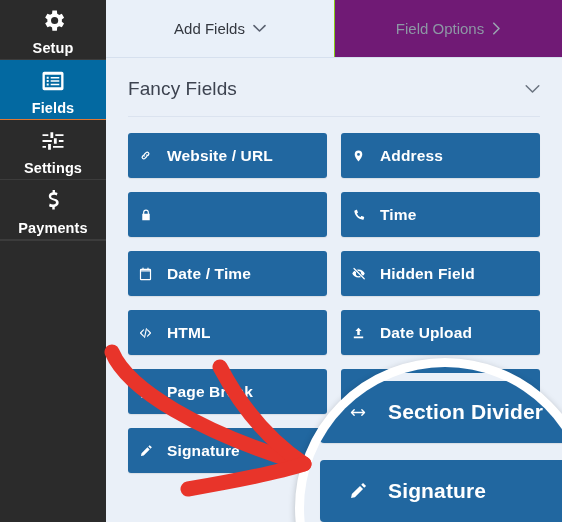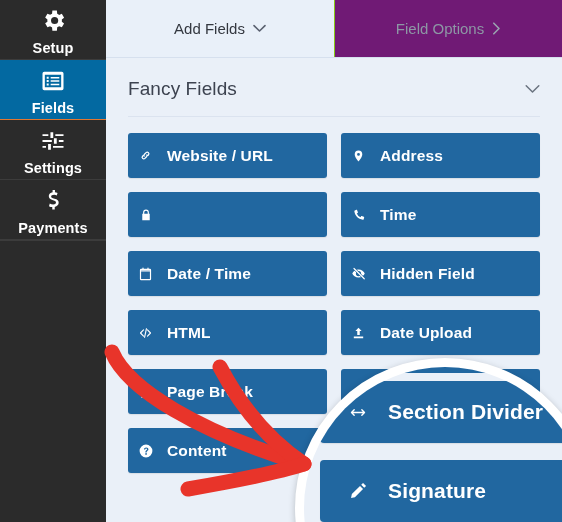--- a/index.html
+++ b/index.html
@@ -363,28 +363,20 @@
 
       <div class="fbtn">
         <span class="fico">
           <svg width="19" height="12" viewBox="0 0 24 24">
               <path d="M3 12h18M6.6 8.2L2.8 12l3.8 3.8M17.4 8.2L21.2 12l-3.8 3.8" stroke="#fff" stroke-width="1.9" fill="none" stroke-linecap="round" stroke-linejoin="round"></path>
             </svg>
         </span>
         <span>Section Divider</span>
       </div>
 
-      <div class="fbtn">
-        <span class="fico">
-          <svg width="16" height="16" viewBox="0 0 24 24">
-              <path d="M12 2.4A9.6 9.6 0 1021.6 12 9.6 9.6 0 0012 2.4zm.1 15.3a1.3 1.3 0 111.3-1.3 1.3 1.3 0 01-1.3 1.3zm1.8-5.4c-.7.5-.9.8-.9 1.4v.4h-1.9v-.5c0-1.2.4-1.9 1.4-2.6.8-.6 1.1-.9 1.1-1.5s-.5-1.1-1.3-1.1-1.4.5-1.5 1.4H8.9c.1-1.9 1.4-3.1 3.4-3.1s3.3 1.1 3.3 2.7c0 1-.4 1.7-1.7 2.5z"></path>
-            </svg>
-        </span>
-        <span>Content</span>
-      </div>
 
       <div class="fbtn">
         <span class="fico">
           <svg width="16" height="16" viewBox="0 0 24 24">
               <path d="M17.5 3.2l3.3 3.3-2 2-3.3-3.3 2-2zM14.2 6.5l3.3 3.3-8.9 8.9-4.2.9.9-4.2 8.9-8.9z"></path>
             </svg>
         </span>
         <span>Signature</span>
       </div>
 

